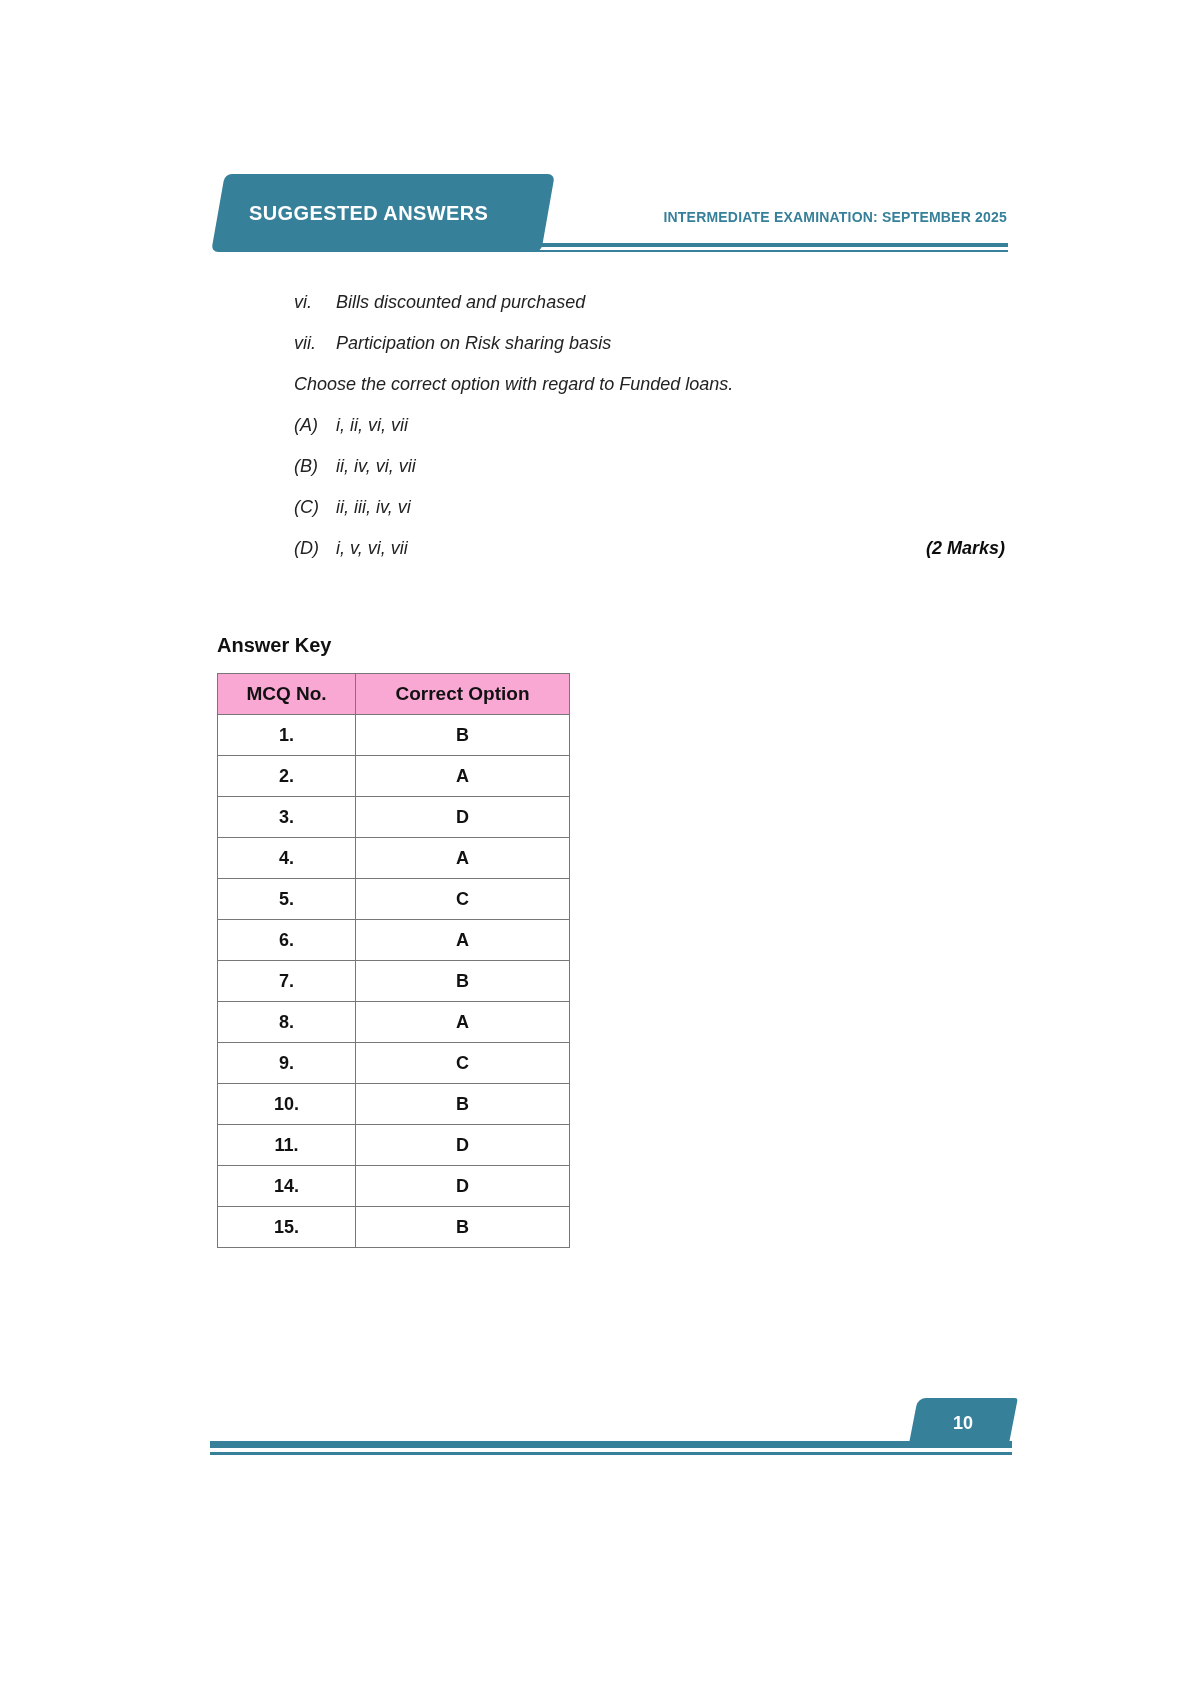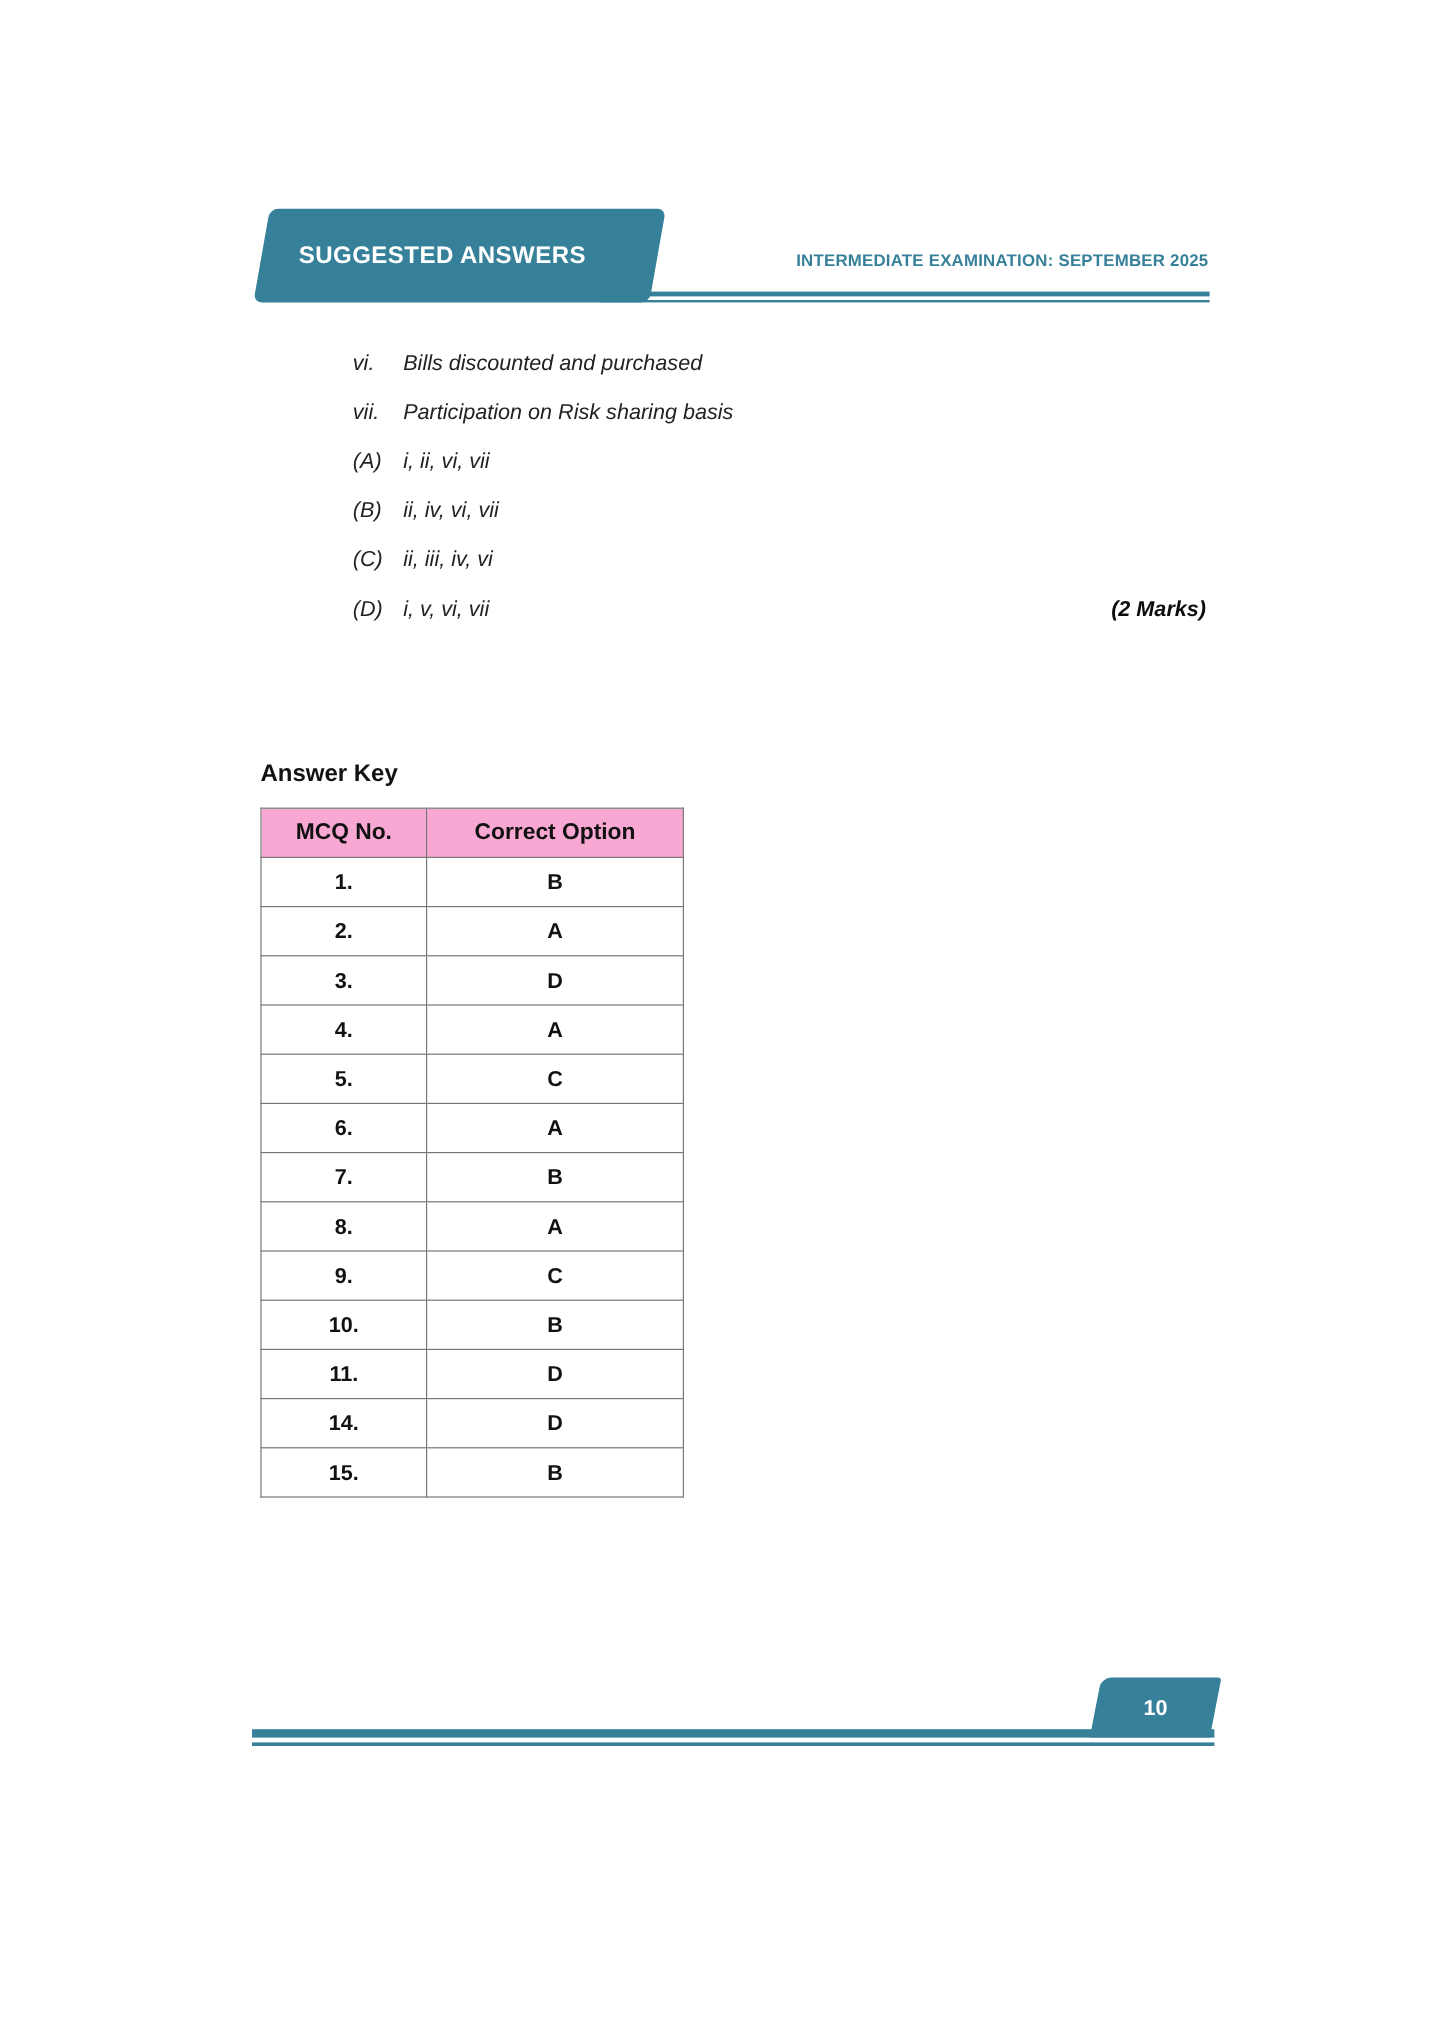--- a/index.html
+++ b/index.html
@@ -101,20 +101,23 @@
   <div class="question">
     <div class="q-line">
       <span class="q-marker">vi.</span>
       <span>Bills discounted and purchased</span>
     </div>
     <div class="q-line">
       <span class="q-marker">vii.</span>
       <span>Participation on Risk sharing basis</span>
     </div>
     <div class="q-line">
+      <span>Choose the correct option with regard to Funded loans.</span>
+    </div>
+    <div class="q-line">
       <span class="q-marker">(A)</span>
       <span>i, ii, vi, vii</span>
     </div>
     <div class="q-line">
       <span class="q-marker">(B)</span>
       <span>ii, iv, vi, vii</span>
     </div>
     <div class="q-line">
       <span class="q-marker">(C)</span>
       <span>ii, iii, iv, vi</span>

